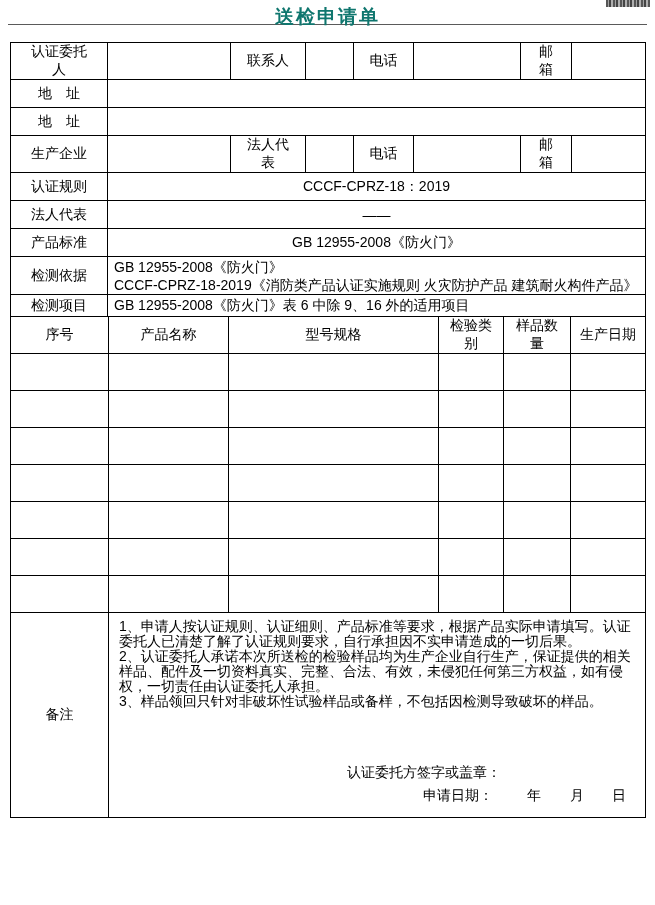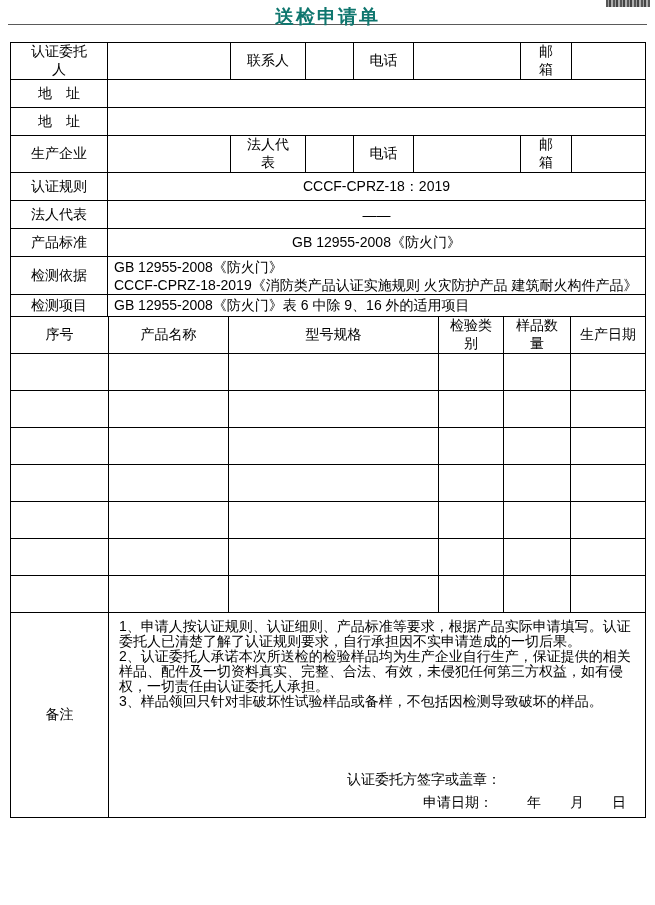--- a/index.html
+++ b/index.html
@@ -22,21 +22,21 @@
   tr.h28 td { height:28px; }
   tr.h38 td { height:38px; }
   tr.h29 td { height:22px; }
   tr.hdr td { height:25px; text-align:center; }
   tr.prow td { height:37px; }
   .basis-line { line-height:18px; }
   .opt-gap { margin-left:30px; }
 
   .remarks-cell { position:relative; vertical-align:top; padding:6px 10px 0 10px; height:205px; }
   .note { line-height:15px; }
-  .sig-block { position:absolute; left:10px; right:6px; bottom:3px; }
+  .sig-block { position:absolute; left:10px; right:6px; bottom:10px; }
   .sig-line1 { margin-left:228px; line-height:23px; }
   .sig-line2 { margin-left:304px; line-height:23px; white-space:nowrap; }
   .unit-y { margin-left:34px; }
   .unit-m { margin-left:29px; }
   .unit-d { margin-left:28px; }
 </style>
 </head>
 <body>
 
 <div class="page">

